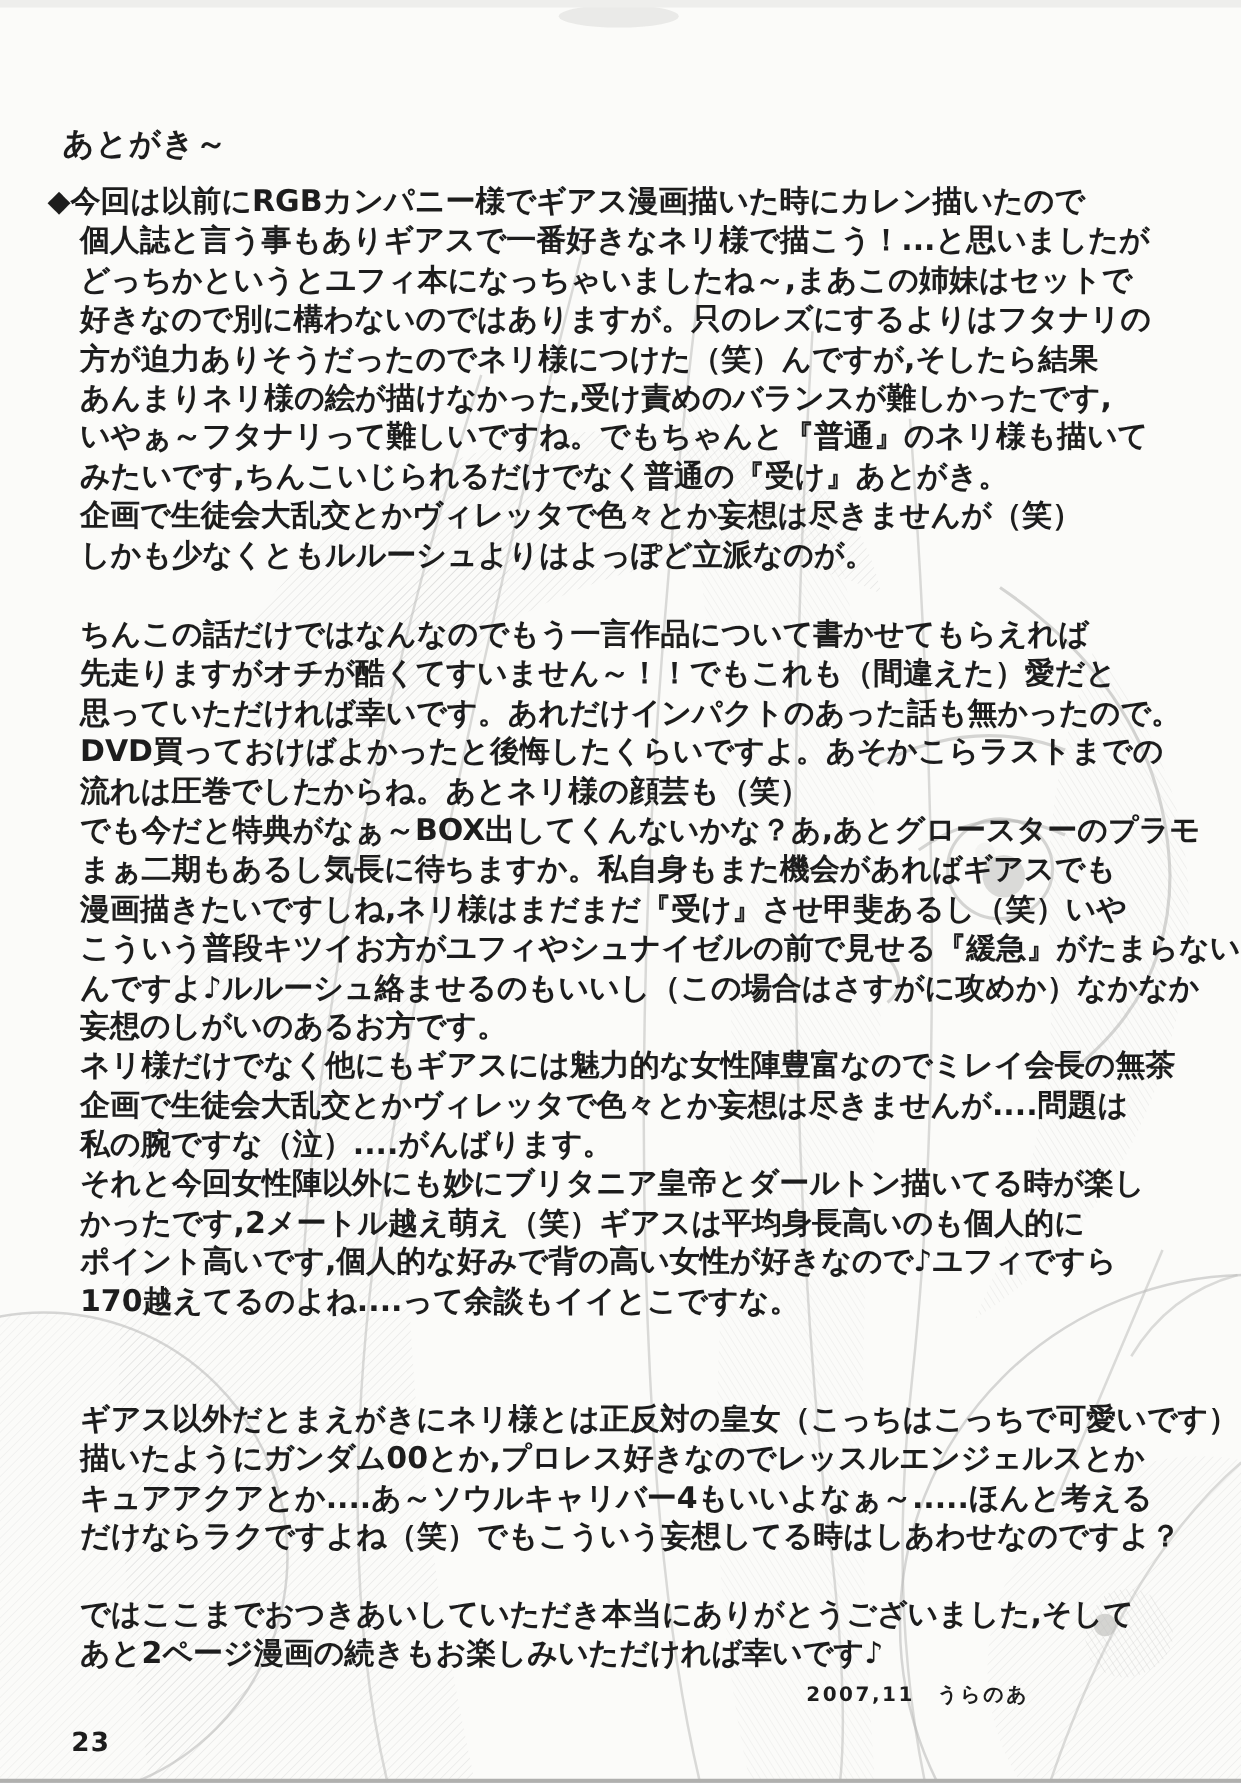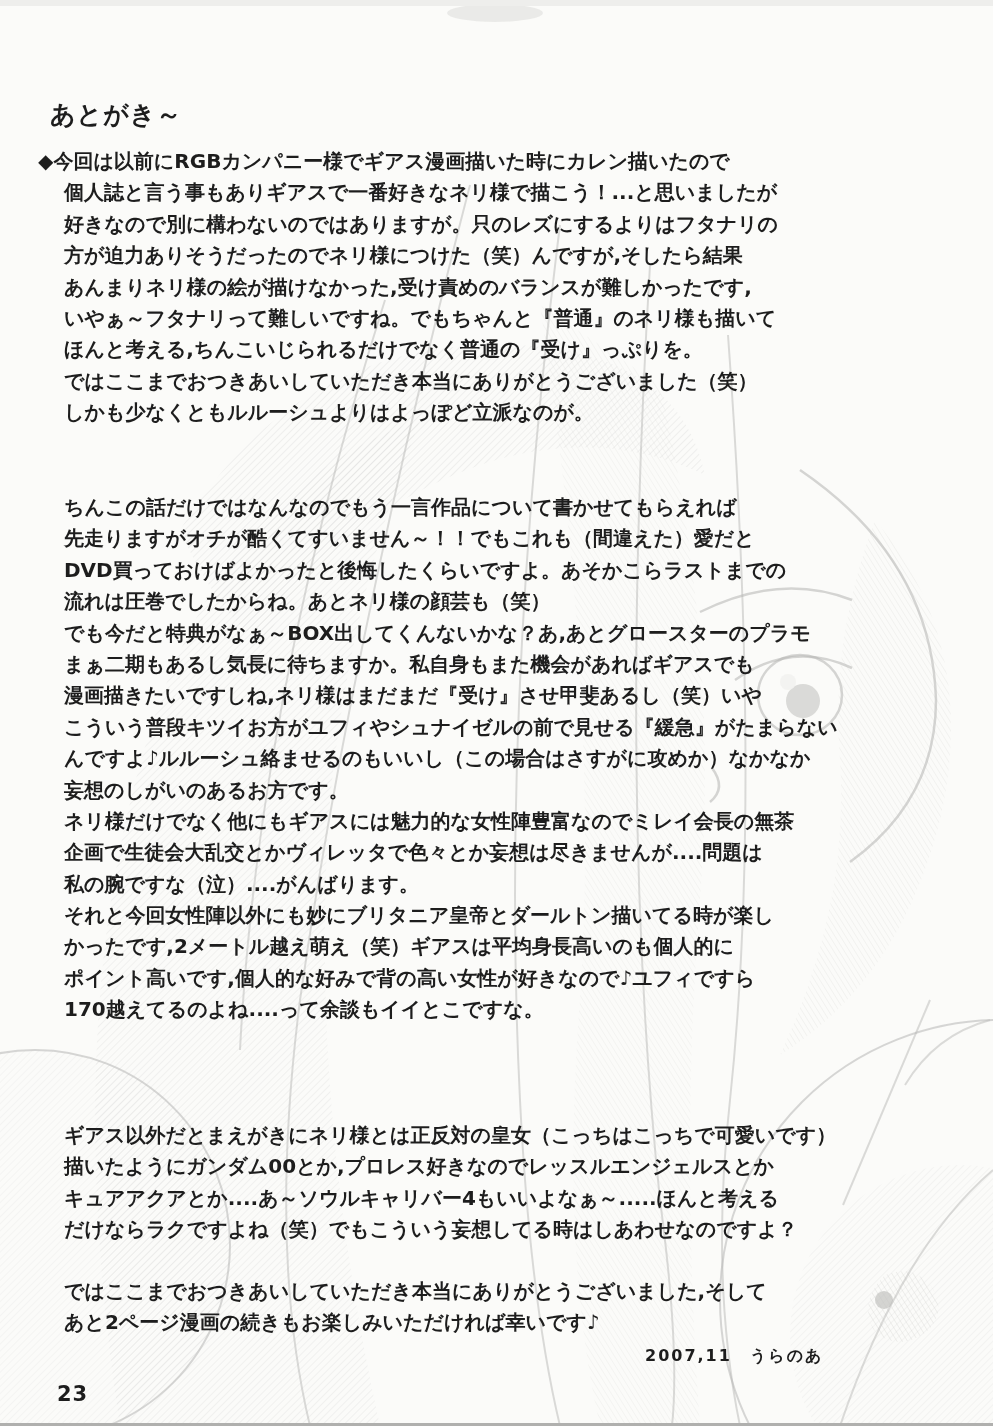--- a/index.html
+++ b/index.html
@@ -16,21 +16,21 @@
   .scan-bottom-strip{position:absolute;bottom:0;left:0;width:100%;height:3px;background:#b0b0ae;}
   .bg-art{position:absolute;top:0;left:0;width:993px;height:1426px;}
   .text-layer{position:absolute;top:0;left:0;width:993px;height:1184px;}
   .heading{
     position:absolute;left:50px;top:98px;
     font-size:25px;font-weight:600;letter-spacing:1px;white-space:nowrap;
   }
   .para{position:absolute;left:0;width:993px;}
   .para .line{
     height:31.4px;line-height:31.4px;margin-left:64px;
-    font-size:20px;font-weight:600;white-space:nowrap;letter-spacing:0;
+    font-size:24px;font-weight:600;white-space:nowrap;letter-spacing:0;
   }
   .para .line.bullet{margin-left:38px;}
   #para-1{top:146px;}
   #para-2{top:492px;}
   #para-3{top:1120px;}
   #para-4{top:1276px;}
   .signoff{
     position:absolute;left:645px;top:1346px;
     font-size:16px;font-weight:600;letter-spacing:2px;white-space:nowrap;
   }
@@ -96,31 +96,33 @@
 
   <div class="scan-top-strip"></div>
   <div class="scan-bottom-strip"></div>
 
   <div class="text-layer">
     <div class="heading">あとがき～</div>
 
     <div class="para" id="para-1">
         <div class="line bullet">◆今回は以前にRGBカンパニー様でギアス漫画描いた時にカレン描いたので</div>
         <div class="line">個人誌と言う事もありギアスで一番好きなネリ様で描こう！...と思いましたが</div>
+        <div class="line">どっちかというとユフィ本になっちゃいましたね～,まあこの姉妹はセットで</div>
         <div class="line">好きなので別に構わないのではありますが。只のレズにするよりはフタナリの</div>
         <div class="line">方が迫力ありそうだったのでネリ様につけた（笑）んですが,そしたら結果</div>
         <div class="line">あんまりネリ様の絵が描けなかった,受け責めのバランスが難しかったです,</div>
         <div class="line">いやぁ～フタナリって難しいですね。でもちゃんと『普通』のネリ様も描いて</div>
-        <div class="line">ほんと考える,ちんこいじられるだけでなく普通の『受け』っぷりを。</div>
-        <div class="line">ではここまでおつきあいしていただき本当にありがとうございました（笑）</div>
+        <div class="line">みたいです,ちんこいじられるだけでなく普通の『受け』あとがき。</div>
+        <div class="line">企画で生徒会大乱交とかヴィレッタで色々とか妄想は尽きませんが（笑）</div>
         <div class="line">しかも少なくともルルーシュよりはよっぽど立派なのが。</div>
       </div>
     <div class="para" id="para-2">
         <div class="line">ちんこの話だけではなんなのでもう一言作品について書かせてもらえれば</div>
         <div class="line">先走りますがオチが酷くてすいません～！！でもこれも（間違えた）愛だと</div>
+        <div class="line">思っていただければ幸いです。あれだけインパクトのあった話も無かったので。</div>
         <div class="line">DVD買っておけばよかったと後悔したくらいですよ。あそかこらラストまでの</div>
         <div class="line">流れは圧巻でしたからね。あとネリ様の顔芸も（笑）</div>
         <div class="line">でも今だと特典がなぁ～BOX出してくんないかな？あ,あとグロースターのプラモ</div>
         <div class="line">まぁ二期もあるし気長に待ちますか。私自身もまた機会があればギアスでも</div>
         <div class="line">漫画描きたいですしね,ネリ様はまだまだ『受け』させ甲斐あるし（笑）いや</div>
         <div class="line">こういう普段キツイお方がユフィやシュナイゼルの前で見せる『緩急』がたまらない</div>
         <div class="line">んですよ♪ルルーシュ絡ませるのもいいし（この場合はさすがに攻めか）なかなか</div>
         <div class="line">妄想のしがいのあるお方です。</div>
         <div class="line">ネリ様だけでなく他にもギアスには魅力的な女性陣豊富なのでミレイ会長の無茶</div>
         <div class="line">企画で生徒会大乱交とかヴィレッタで色々とか妄想は尽きませんが....問題は</div>

